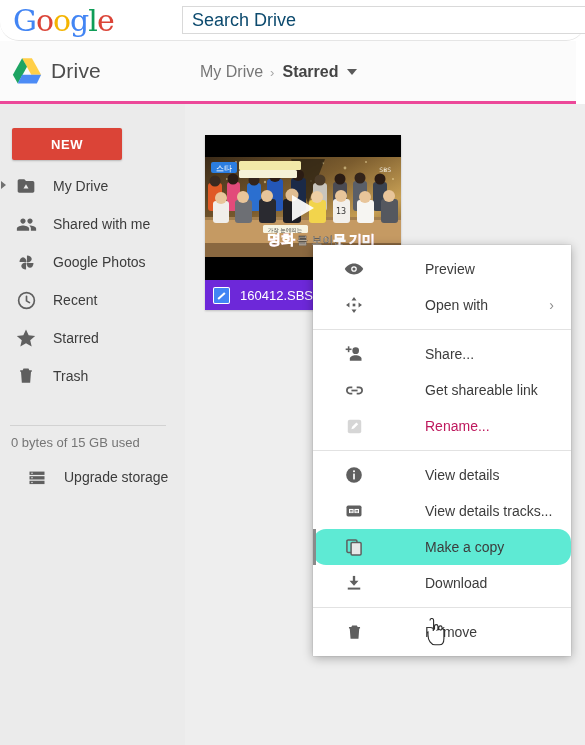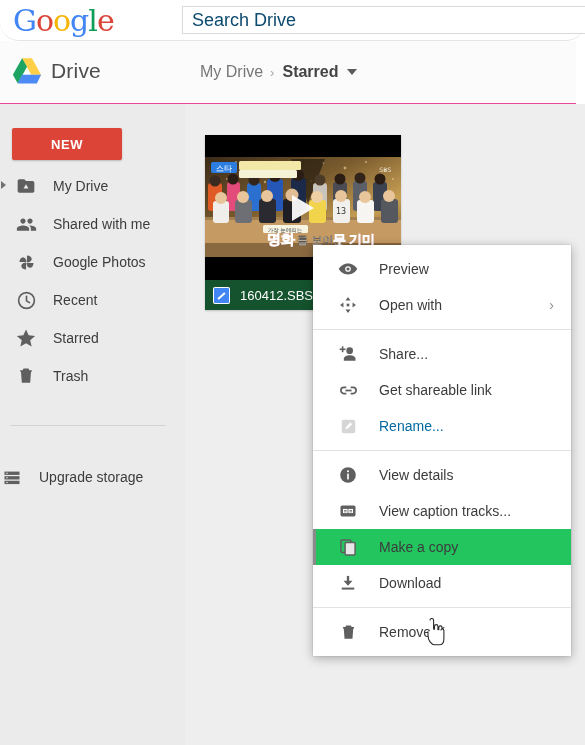--- a/index.html
+++ b/index.html
@@ -40,21 +40,21 @@
   .searchbox .ph {
     padding-left: 9px;
     font-size: 18px; color: #0c4a6e;
     font-family: "Liberation Sans", sans-serif;
   }
 
   
   .headerrow {
     position: absolute; left: 0; top: 41px; width: 576px; height: 63px;
     background: #fbfbfb;
-    border-bottom: 1px solid #ec4899;
+    border-bottom: 3px solid #ec4899;
   }
   .drive-brand {
     position: absolute; left: 12px; top: 16px;
     display: flex; align-items: center; gap: 9px;
   }
   .drive-logo { width: 30px; height: 27px; display:block; }
   .drive-word {
     font-size: 21px; color: #4d4d4d;
     font-family: "Liberation Sans", sans-serif;
     letter-spacing: .2px;
@@ -123,21 +123,21 @@
     width: 156px; height: 1px; background: #d2d2d2;
   }
   .storage-text {
     position: absolute; left: 11px; top: 331px;
     font-size: 13px; color: #757575;
     white-space: nowrap;
   }
   .upgrade-row {
     position: absolute; left: 0; top: 355px;
     width: 184px; height: 36px;
-    display: flex; align-items: center; padding-left: 0;
+    display: flex; align-items: center; padding-left: 25px;
     cursor: pointer;
   }
   .upgrade-row .lbl { margin-left: 15px; font-size: 14px; color: #3c3c3c; }
 
   
   .content {
     position: absolute; left: 185px; top: 104px;
     width: 400px; height: 641px;
     background: #eeeeee;
   }
@@ -164,21 +164,21 @@
     width: 0; height: 0;
     border-top: 13px solid transparent;
     border-bottom: 13px solid transparent;
     border-left: 22px solid rgba(255,255,255,.93);
     z-index: 9;
     cursor: pointer;
   }
   .filename-bar {
     position: absolute; left: 0; bottom: 0;
     width: 196px; height: 30px;
-    background: #14532d;
+    background: #6d28d9;
     display: flex; align-items: center;
     padding-left: 8px;
   }
   .fileicon {
     width: 17px; height: 17px;
     background: #fff;
     border-radius: 2px;
     display: flex; align-items: center; justify-content: center;
     flex: 0 0 17px;
   }
@@ -206,35 +206,36 @@
     width: 258px;
     background: #fff;
     box-shadow: 0 2px 10px rgba(0,0,0,.30), 0 0 1px rgba(0,0,0,.25);
     padding: 6px 0 6px 0;
     z-index: 50;
   }
   .mi {
     position: relative;
     height: 36px;
     display: flex; align-items: center;
-    padding-left: 24px;
+    padding-left: 30px;
     cursor: pointer;
     font-size: 14px;
+    gap: 40px;
   }
   .mi .mic {
     width: 22px; height: 22px; flex: 0 0 22px;
     display: flex; align-items: center; justify-content: center;
   }
   .mi .mlabel {
     margin-left: 20px;
     color: #3c3c3c;
     white-space: nowrap;
   }
-  .mi.disabled .mlabel { color: #0369a1; margin-left: 20px; }
-  .mi.highlight { background: #22c55e; }
+  .mi.disabled .mlabel { color: #be185d; margin-left: 20px; }
+  .mi.highlight { background: #5eead4; border-radius: 13px; }
   .mi.highlight::before {
     content: "";
     position: absolute; left: 0; top: 0;
     width: 3px; height: 100%;
     background: #8a8a8a;
   }
   .mi .submenu-arrow {
     position: absolute; right: 17px; top: 50%;
     transform: translateY(-50%);
     color: #8d8d8d; font-size: 14px;
@@ -341,20 +342,21 @@
           <svg width="20" height="20" viewBox="0 0 24 24">
             <path fill="#5f5f5f" d="M6 7h12l-1 13H7L6 7zm3-4h6l1 2h3v2H5V5h3l1-2z"></path>
           </svg>
         </span>
         <span class="lbl">Trash</span>
       </div>
 
     </div>
 
     <div class="sb-divider"></div>
+    <div class="storage-text">0 bytes of 15 GB used</div>
 
     <div class="upgrade-row">
       <span class="ic" style="width:24px;height:24px;display:flex;align-items:center;justify-content:center;">
         <svg width="20" height="20" viewBox="0 0 24 24">
           <rect x="3" y="5.5" width="18" height="4" fill="#5f5f5f"></rect>
           <rect x="3" y="11" width="18" height="4" fill="#5f5f5f"></rect>
           <rect x="3" y="16.5" width="18" height="4" fill="#5f5f5f"></rect>
           <circle cx="6" cy="7.5" r="0.9" fill="#ebebeb"></circle>
           <circle cx="6" cy="13" r="0.9" fill="#ebebeb"></circle>
           <circle cx="6" cy="18.5" r="0.9" fill="#ebebeb"></circle>
@@ -558,21 +560,21 @@
         <svg width="20" height="20" viewBox="0 0 24 24">
           <rect x="3" y="5.5" width="18" height="13" rx="2" fill="#5f5f5f"></rect>
           <rect x="6" y="9.5" width="5.5" height="5" fill="#ffffff"></rect>
           <rect x="12.5" y="9.5" width="5.5" height="5" fill="#ffffff"></rect>
           <rect x="7.3" y="10.9" width="3" height="0.9" fill="#5f5f5f"></rect>
           <rect x="7.3" y="12.6" width="3" height="0.9" fill="#5f5f5f"></rect>
           <rect x="13.8" y="10.9" width="3" height="0.9" fill="#5f5f5f"></rect>
           <rect x="13.8" y="12.6" width="3" height="0.9" fill="#5f5f5f"></rect>
         </svg>
       </span>
-      <span class="mlabel">View caption tracks...</span>
+      <span class="mlabel">View details tracks...</span>
     </div>
 
     <div class="mi highlight">
       <span class="mic">
         <svg width="20" height="20" viewBox="0 0 24 24">
           <rect x="3.5" y="3.5" width="12" height="15" rx="1.4" fill="none" stroke="#5f5f5f" stroke-width="1.8"></rect>
           <rect x="8.5" y="6.5" width="12" height="15" rx="1.4" fill="#e8e8e8" stroke="#5f5f5f" stroke-width="1.8"></rect>
         </svg>
       </span>
       <span class="mlabel">Make a copy</span>

